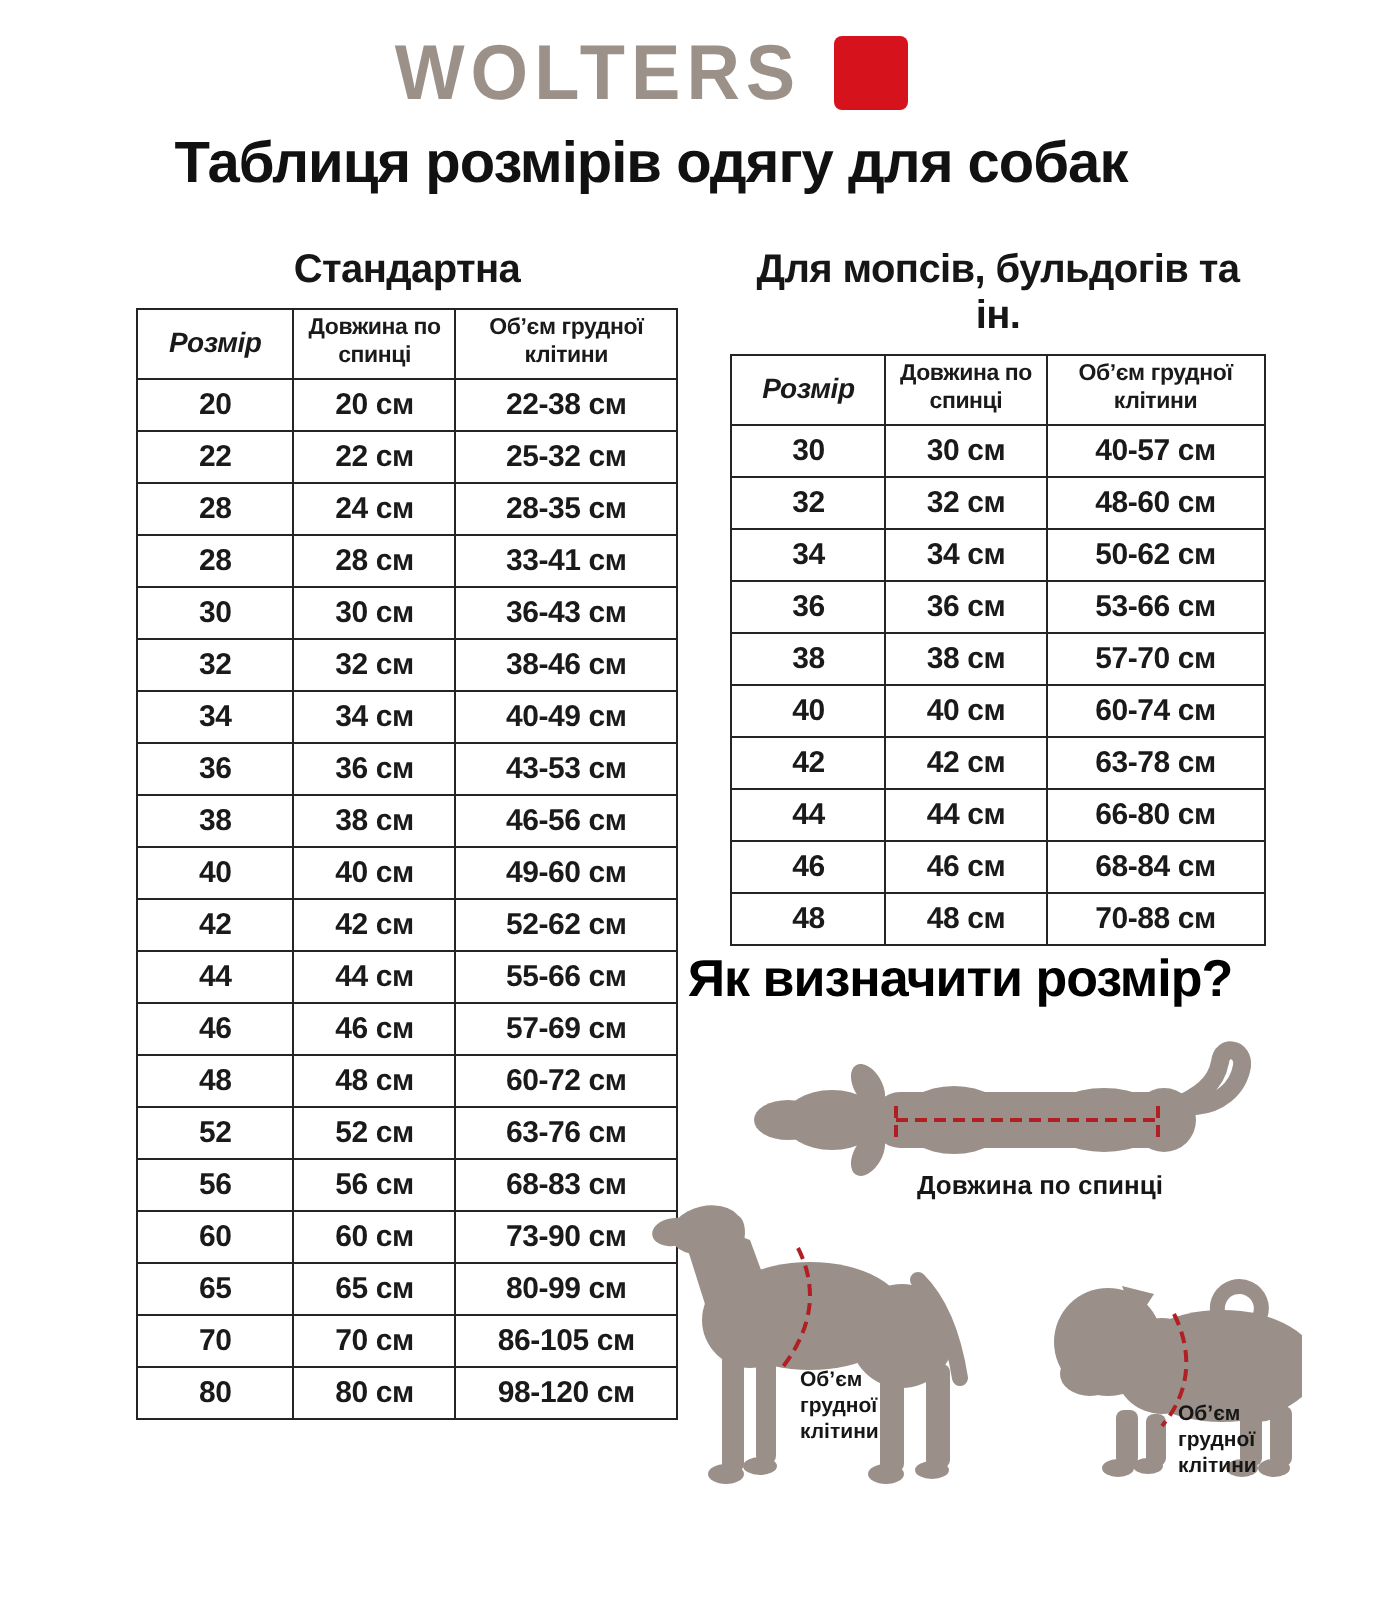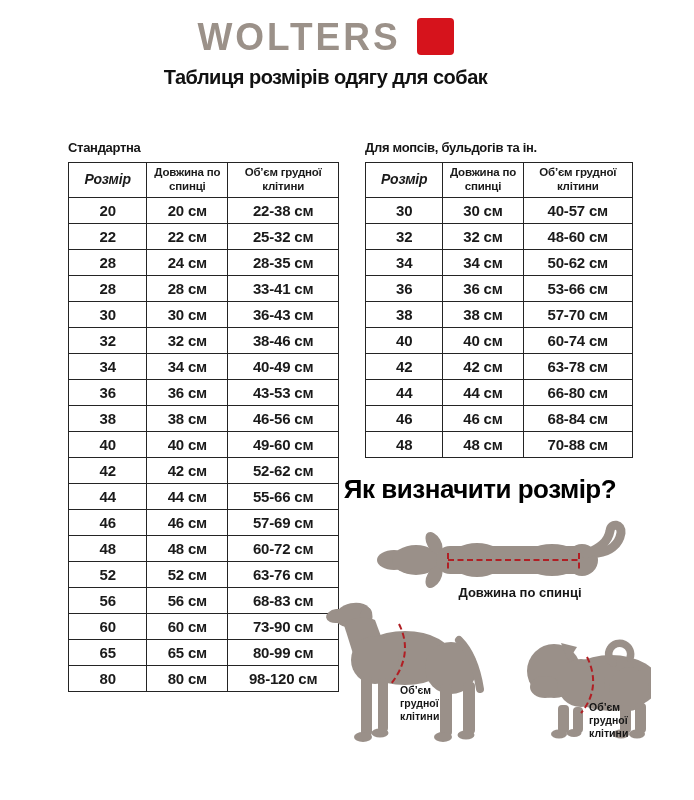--- a/index.html
+++ b/index.html
@@ -7,27 +7,27 @@
         font-family:"Liberation Sans","DejaVu Sans",sans-serif;color:#161616;}
 
   
   .logo-row{position:absolute;top:18px;left:0;width:100%;display:flex;justify-content:center;align-items:center;gap:16px;}
   .logo-text{font-size:37px;font-weight:bold;color:#9b9189;letter-spacing:3px;line-height:1;
              transform:scaleY(1.05);}
   .logo-square{width:37px;height:37px;background:#d6131c;border-radius:4px;}
 
   
   .page-title{position:absolute;top:66px;left:0;width:100%;text-align:center;margin:0;
-              font-size:20px;font-weight:bold;letter-spacing:-0.5px;color:#111;}
+              font-size:29px;font-weight:bold;letter-spacing:-0.5px;color:#111;}
 
   
   .col{position:absolute;}
   .col-left{left:68px;top:124px;width:271px;}
   .col-right{left:365px;top:124px;width:268px;}
-  .caption{font-size:13px;font-weight:bold;margin:16px 0 7px 0;letter-spacing:-0.3px;}
+  .caption{font-size:20px;font-weight:bold;text-align:center;margin:0 0 7px 0;letter-spacing:-0.3px;}
   table{width:100%;border-collapse:collapse;table-layout:fixed;}
   th,td{border:1.5px solid #242424;text-align:center;font-weight:bold;color:#1a1a1a;}
   th{font-size:11.5px;line-height:1.2;padding:3px 2px;height:24px;letter-spacing:-0.2px;}
   th.size-col{font-size:14px;font-style:italic;}
   td{height:25px;padding:0;font-size:15px;letter-spacing:-0.2px;}
 
   
   .howto-title{position:absolute;left:330px;top:474px;width:300px;text-align:center;margin:0;
                font-size:26px;font-weight:bold;letter-spacing:-0.5px;color:#000000;}
   .dog-top-svg{position:absolute;left:374px;top:520px;}
@@ -153,20 +153,25 @@
           </tr>
           <tr>
             <td>60</td>
             <td>60 см</td>
             <td>73-90 см</td>
           </tr>
           <tr>
             <td>65</td>
             <td>65 см</td>
             <td>80-99 см</td>
+          </tr>
+          <tr>
+            <td>70</td>
+            <td>70 см</td>
+            <td>86-105 см</td>
           </tr>
           <tr>
             <td>80</td>
             <td>80 см</td>
             <td>98-120 см</td>
           </tr>
         </tbody>
     </table>
   </section>
 

